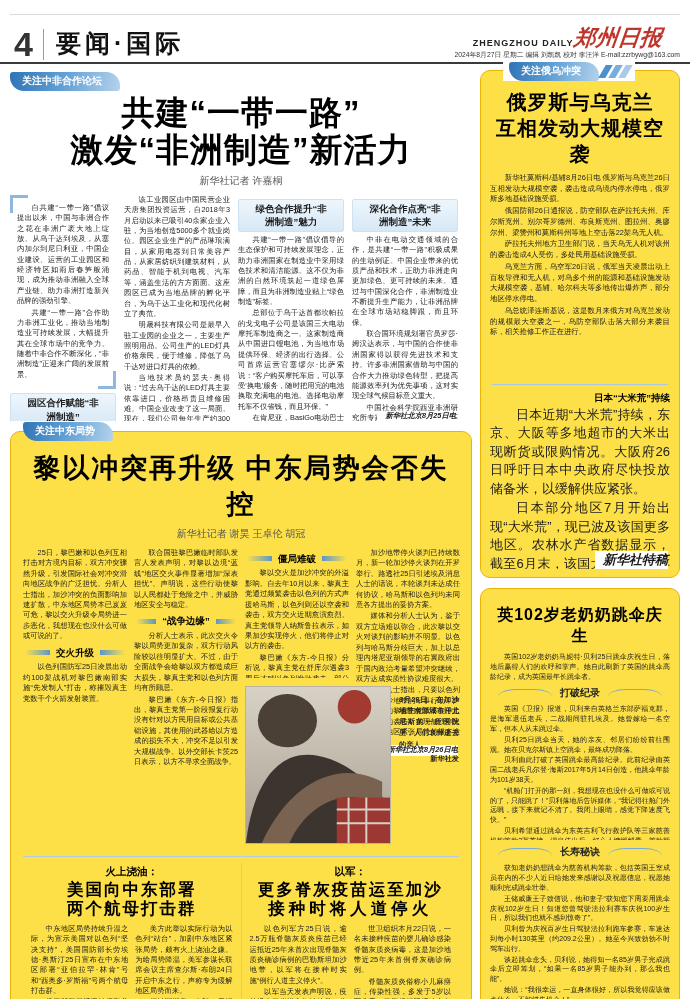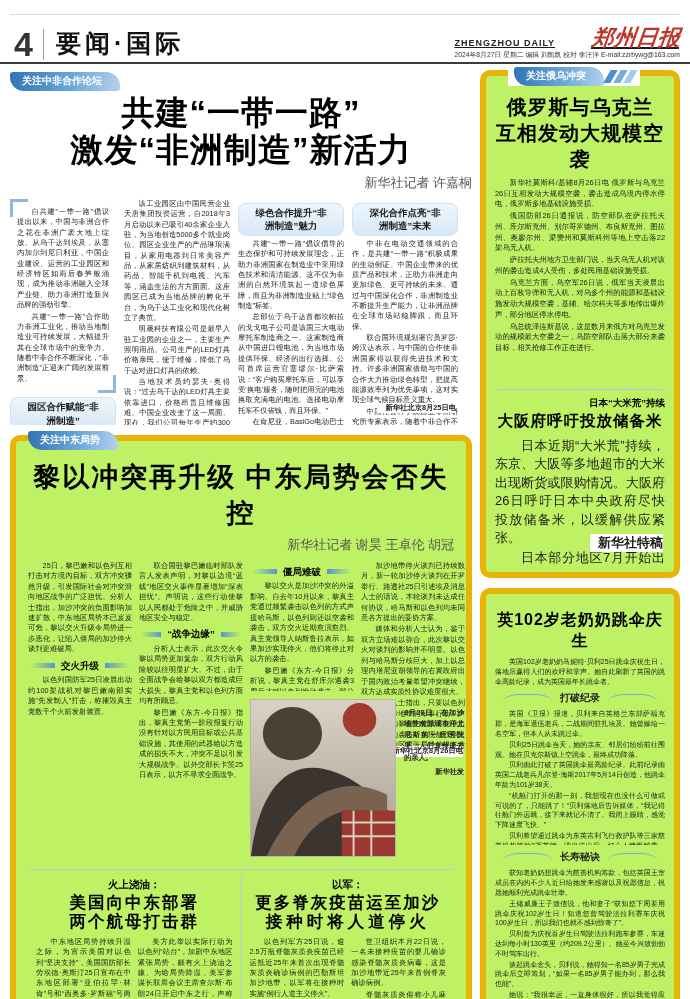--- a/index.html
+++ b/index.html
@@ -5,46 +5,46 @@
   html,body{margin:0;padding:0;background:#ffffff;}
   .page{position:relative;width:690px;height:999px;background:#fff;overflow:hidden;
         font-family:"Liberation Sans","DejaVu Sans",sans-serif;color:#1b1b1b;}
   
   .topline{position:absolute;top:14px;left:10px;right:10px;height:1px;background:#d9d9d6;}
   .masthead{position:absolute;top:24px;left:10px;right:10px;height:36px;display:flex;justify-content:space-between;align-items:flex-end;}
   .mast-left{display:flex;align-items:flex-end;}
   .pageno{font-size:34px;font-weight:bold;line-height:.9;color:#333;padding:0 10px 0 4px;border-right:1.5px solid #9a9a9a;}
   .section-title{font-size:25px;font-weight:900;letter-spacing:4px;padding-left:12px;color:#111;}
   .mast-right{text-align:right;}
-  .paper-row{display:flex;align-items:flex-end;justify-content:space-between;text-decoration:underline;}
+  .paper-row{display:flex;align-items:flex-end;justify-content:center;}
   .paper-en{font-weight:bold;font-size:9px;letter-spacing:1px;color:#222;}
   .paper-logo{font-family:"DejaVu Serif","Liberation Serif",serif;font-size:22px;font-weight:900;font-style:italic;color:#c0352b;line-height:.9;transform:skewX(-6deg);}
   .dateline{font-size:6.8px;color:#333;margin-top:2px;}
   .mainrule{position:absolute;top:62px;left:0;right:0;height:2px;background:#3a3a3a;}
   
   .content{position:absolute;top:70px;left:10px;right:10px;bottom:8px;display:flex;gap:8px;}
   .left-zone{width:462px;flex:0 0 462px;}
   .right-zone{flex:1;display:flex;flex-direction:column;gap:10px;}
   
   .tag{display:inline-block;color:#fff;font-weight:bold;font-size:10px;padding:2px 18px 3px 12px;
        background:linear-gradient(100deg,#2f74b5,#6aa6d8 55%,#b4d2ec);border-radius:3px 14px 3px 14px;white-space:nowrap;}
-  .bluebox{border:6px solid #eab308;border-radius:10px;position:relative;background:#bef264;}
+  .bluebox{border:1px solid #eab308;border-radius:10px;position:relative;background:#fde047;}
   p{margin:0 0 1px;text-indent:2em;text-align:justify;}
-  .sign{position:absolute;bottom:12px;right:2px;background:#fff;padding-left:8px;font-weight:bold;text-indent:0;}
+  .sign{position:absolute;bottom:0;right:2px;background:#fff;padding-left:8px;font-weight:bold;text-indent:0;font-style:italic;}
   .boxsub{text-align:center;font-weight:bold;font-size:9.5px;background:linear-gradient(180deg,#eef6fc,#d7e8f6);
-          border:1px solid #cfe2f2;border-radius:8px;padding:2px 12px;margin:4px 0 3px;text-indent:0;}
+          border:1px solid #cfe2f2;border-radius:2px;padding:2px 12px;margin:4px 0 3px;text-indent:0;}
   .midsub{display:flex;align-items:center;gap:6px;margin:4px 2px 3px;font-weight:bold;font-size:9.5px;color:#000;}
   .midsub::before,.midsub::after{content:"";flex:1;height:5px;background:linear-gradient(90deg,rgba(90,150,204,0),#5a96cc);}
   .midsub::after{background:linear-gradient(90deg,#5a96cc,rgba(90,150,204,0));}
   .archsub{display:flex;align-items:center;gap:8px;margin:5px 8px 4px;font-weight:bold;font-size:10px;color:#222;}
   .archsub::before,.archsub::after{content:"";flex:1;height:7px;border-top:1.5px solid #7aa9d6;border-radius:100% 100% 0 0/300% 300% 0 0;}
   
   .africa{position:relative;}
   .a-hl{font-size:33px;font-weight:900;text-align:center;letter-spacing:1px;line-height:1.12;margin:4px 0 0;color:#000;}
-  .byline{font-size:13px;color:#555;text-align:right;margin:5px 0 7px;}
+  .byline{font-size:10px;color:#555;text-align:center;margin:5px 0 7px;}
   .a-cols{display:flex;gap:8px;height:226px;overflow:hidden;}
   .a-col{width:106px;flex:0 0 106px;font-size:7.3px;line-height:1.42;position:relative;overflow:hidden;}
   .introbox{position:relative;padding:8px 7px;margin-bottom:4px;}
   .introbox::before{content:"";position:absolute;left:0;top:0;width:15px;height:15px;border-left:3px solid #8fb8de;border-top:3px solid #8fb8de;}
   .introbox::after{content:"";position:absolute;right:0;bottom:0;width:15px;height:15px;border-right:3px solid #8fb8de;border-bottom:3px solid #8fb8de;}
   
   .mideast{margin-top:10px;height:588px;padding:14px 12px 8px;box-sizing:border-box;}
   .mideast .tag{position:absolute;top:-10px;left:12px;}
   .m-hl{font-size:27px;font-weight:900;text-align:center;letter-spacing:2px;margin:4px 0 0;color:#000;}
   .m-body{position:relative;height:300px;margin-top:4px;}
@@ -147,21 +147,21 @@
         </div>
       </div>
 
       <div class="bluebox mideast">
         <span class="tag">关注中东局势</span>
         <div class="m-hl">黎以冲突再升级  中东局势会否失控</div>
         <div class="byline">新华社记者 谢昊 王卓伦 胡冠</div>
 
         <div class="m-body">
           <div class="m-col m-c1">
-            <p>25日，黎巴嫩和以色列互相打击对方境内目标，双方冲突骤然升级，引发国际社会对冲突滑向地区战争的广泛担忧。分析人士指出，加沙冲突的负面影响加速扩散，中东地区局势本已岌岌可危，黎以交火升级令局势进一步恶化，让陷入僵局的加沙停火谈判更难破局。</p>
+            <p>25日，黎巴嫩和以色列互相打击对方境内目标，双方冲突骤然升级，引发国际社会对冲突滑向地区战争的广泛担忧。分析人士指出，加沙冲突的负面影响加速扩散，中东地区局势本已岌岌可危，黎以交火升级令局势进一步恶化，我想现在也没什么可做或可说的了。</p>
             <div class="midsub">交火升级</div>
             <p>以色列国防军25日凌晨出动约100架战机对黎巴嫩南部实施“先发制人”打击，称摧毁真主党数千个火箭发射装置。</p>
           </div>
           <div class="m-col m-c2">
             <p>联合国驻黎巴嫩临时部队发言人发表声明，对黎以边境“蓝线”地区交火事件显著增加“深表担忧”。声明说，这些行动使黎以人民都处于危险之中，并威胁地区安全与稳定。</p>
             <div class="midsub">“战争边缘”</div>
             <p>分析人士表示，此次交火令黎以局势更加复杂，双方行动风险较以往明显扩大。不过，由于全面战争会给黎以双方都造成巨大损失，黎真主党和以色列方面均有所顾忌。</p>
             <p>黎巴嫩《东方-今日报》指出，黎真主党第一阶段报复行动没有针对以方民用目标或公共基础设施，其使用的武器给以方造成的损失不大，冲突不足以引发大规模战争。以外交部长卡茨25日表示，以方不寻求全面战争。</p>
           </div>
           <div class="m-col m-c3">
@@ -258,21 +258,20 @@
         </div>
         <div class="ua-body">
           <p>新华社莫斯科/基辅8月26日电 俄罗斯与乌克兰26日互相发动大规模空袭，袭击造成乌境内停水停电，俄罗斯多地基础设施受损。</p>
           <p>俄国防部26日通报说，防空部队在萨拉托夫州、库尔斯克州、别尔哥罗德州、布良斯克州、图拉州、奥廖尔州、梁赞州和莫斯科州等地上空击落22架乌无人机。</p>
           <p>萨拉托夫州地方卫生部门说，当天乌无人机对该州的袭击造成4人受伤，多处民用基础设施受损。</p>
           <p>乌克兰方面，乌空军26日说，俄军当天凌晨出动上百枚导弹和无人机，对乌多个州的能源和基础设施发动大规模空袭，基辅、哈尔科夫等多地传出爆炸声，部分地区停水停电。</p>
           <p>乌总统泽连斯基说，这是数月来俄方对乌克兰发动的规模最大空袭之一，乌防空部队击落大部分来袭目标，相关抢修工作正在进行。</p>
         </div>
         <div class="rdivider"></div>
         <div class="rice-kicker">日本“大米荒”持续</div>
-        <div class="rice-hl">大阪府呼吁投放储备米</div>
         <div class="rice-body">
           <p>日本近期“大米荒”持续，东京、大阪等多地超市的大米出现断货或限购情况。大阪府26日呼吁日本中央政府尽快投放储备米，以缓解供应紧张。</p>
           <p>日本部分地区7月开始出现“大米荒”，现已波及该国更多地区。农林水产省数据显示，截至6月末，该国大米民间库存量为156万吨，同比减少41万吨，创1999年以来新低。据日本媒体报道，日本上一次出现“大米荒”是在1993年，当时，日本大米因天气原因大幅减产，政府紧急从国外进口约250万吨大米。</p>
           <p>大阪府知事吉村洋文26日在记者会上说，大阪府内大量米店断货，民众购米困难，希望中央政府尽快投放储备米，以平抑米价、保障供应。</p>
           <p>日本农林水产省则回应说，投放储备米需慎重考虑，呼吁民众理性消费，不要过分囤积。</p>
 
           <div class="sign">新华社特稿</div>
         </div>
       </div>
 

